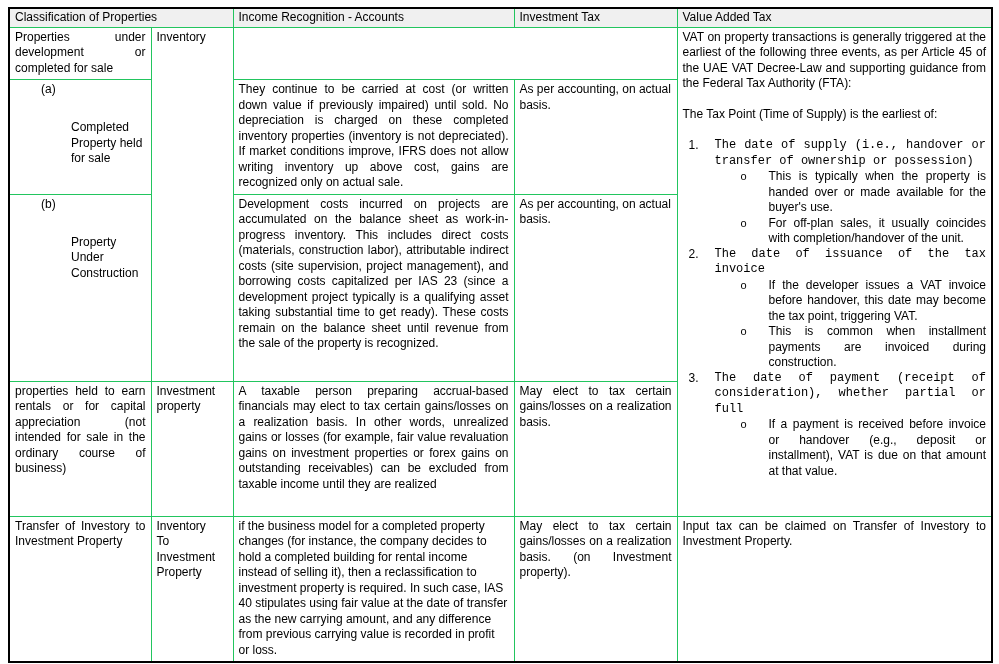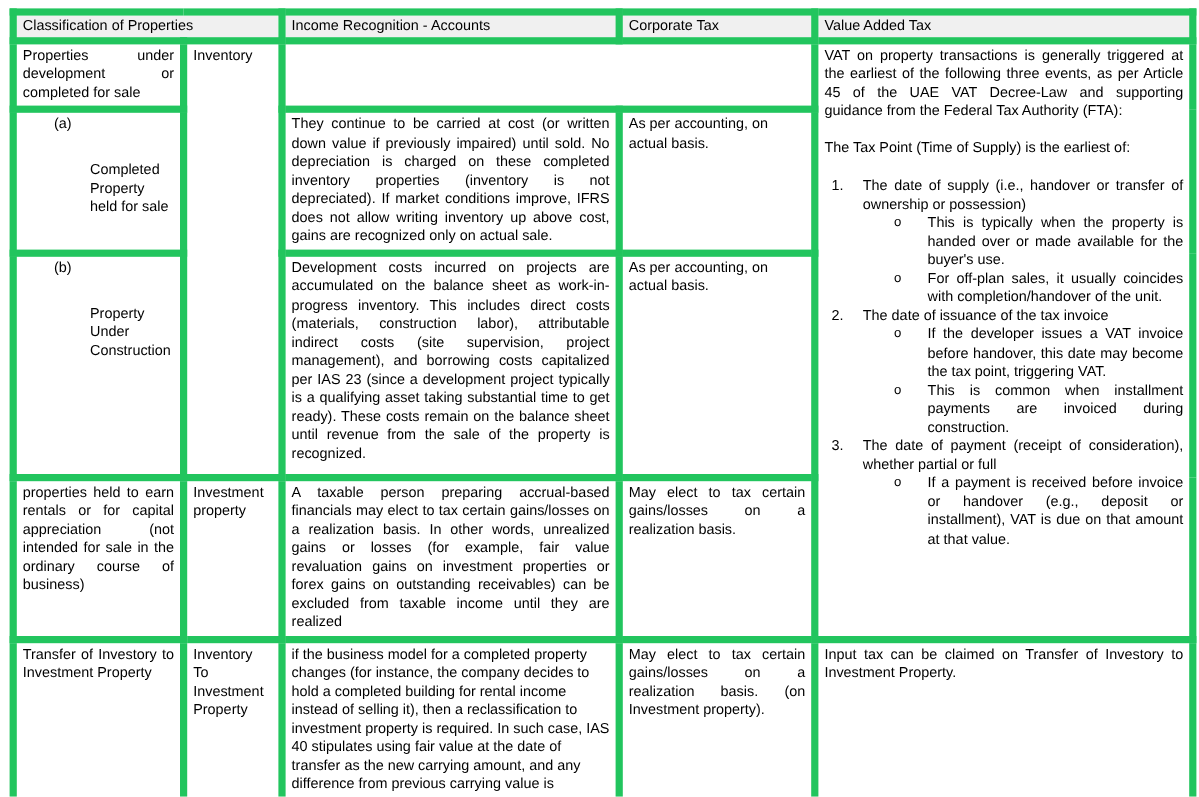--- a/index.html
+++ b/index.html
@@ -17,21 +17,21 @@
     background: #ffffff;
     overflow: hidden;
   }
   table.doc-table {
     border-collapse: collapse;
     table-layout: fixed;
     width: 983px;
     border: 2px solid #000000;
   }
   td {
-    border: 6px solid #22c55e;
+    border: 1px solid #22c55e;
     vertical-align: top;
     padding: 2px 5px 3px 5px;
     font-size: 12px;
     line-height: 15.5px;
     overflow: hidden;
   }
   tr.hdr td {
     background: #f0f0f0;
     height: 15px;
     padding-top: 1px;
@@ -44,21 +44,21 @@
   
   .flag { display: flex; padding-left: 26px; }
   .flag .marker { width: 30px; flex-shrink: 0; }
   .flag .flag-text { flex: 1; margin-top: 38px; }
 
   
   .vat-gap { height: 15.5px; }
   .vat-para { text-align: justify; }
   .li { display: flex; padding-left: 6px; margin-top: 0; }
   .li .num { width: 26px; flex-shrink: 0; }
-  .li .li-text { flex: 1; text-align: justify; }
+  .li .li-text { flex: 1; text-align: justify; font-family: Liberation Mono, monospace; }
   .sub-li { display: flex; padding-left: 58px; }
   .sub-li .o { width: 28px; flex-shrink: 0; font-size: 11px; }
   .sub-li .sub-text { flex: 1; text-align: justify; }
 </style>
 </head>
 <body>
 
 <div class="page">
   <table class="doc-table">
     <colgroup>
@@ -66,21 +66,21 @@
       <col style="width:82px">
       <col style="width:281px">
       <col style="width:163px">
       <col style="width:315px">
     </colgroup>
 
     <tbody>
         <tr class="hdr">
       <td colspan="2">Classification of Properties</td>
       <td>Income Recognition - Accounts</td>
-      <td>Corporate Tax</td>
+      <td>Investment Tax</td>
       <td>Value Added Tax</td>
     </tr>
 
     <tr style="height:51px">
       <td class="just">Properties under development or completed for sale</td>
       <td rowspan="3">Inventory</td>
       <td colspan="2"></td>
       <td rowspan="4">
         <div class="vat-para"><span>VAT on property transactions is generally triggered at the </span><span class="it">earliest</span><span> of the following three events, as per Article 45 of the UAE VAT Decree-Law and supporting guidance from the Federal Tax Authority (FTA):</span></div>
         <div class="vat-gap"></div>

